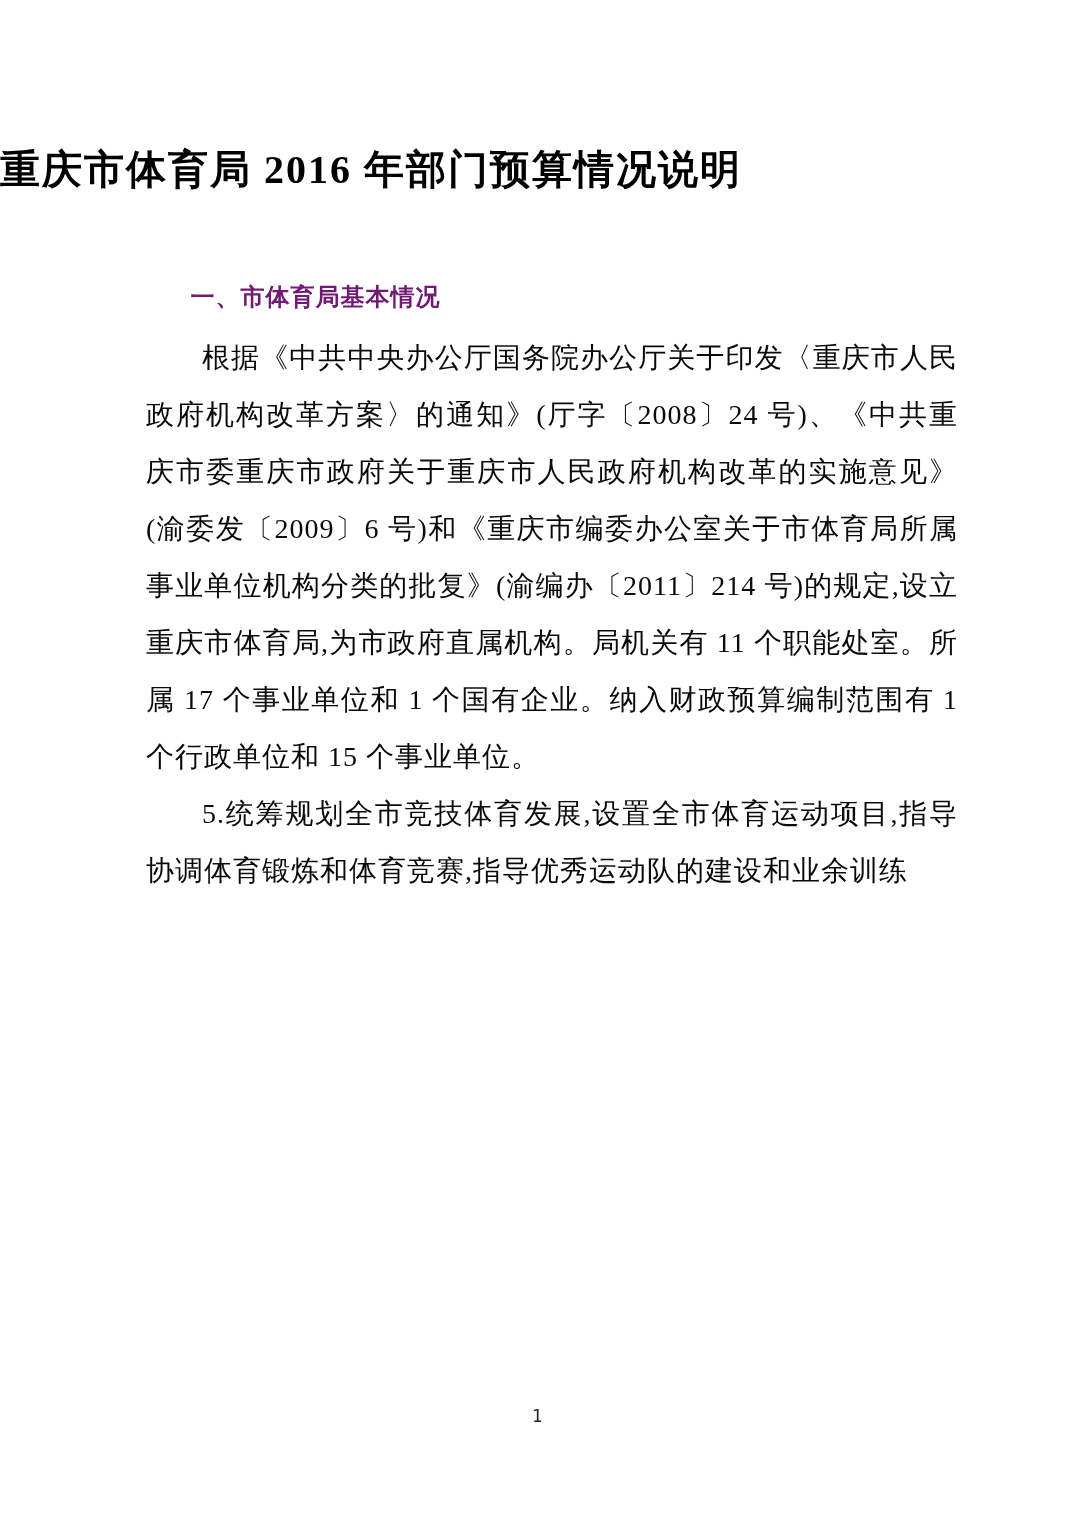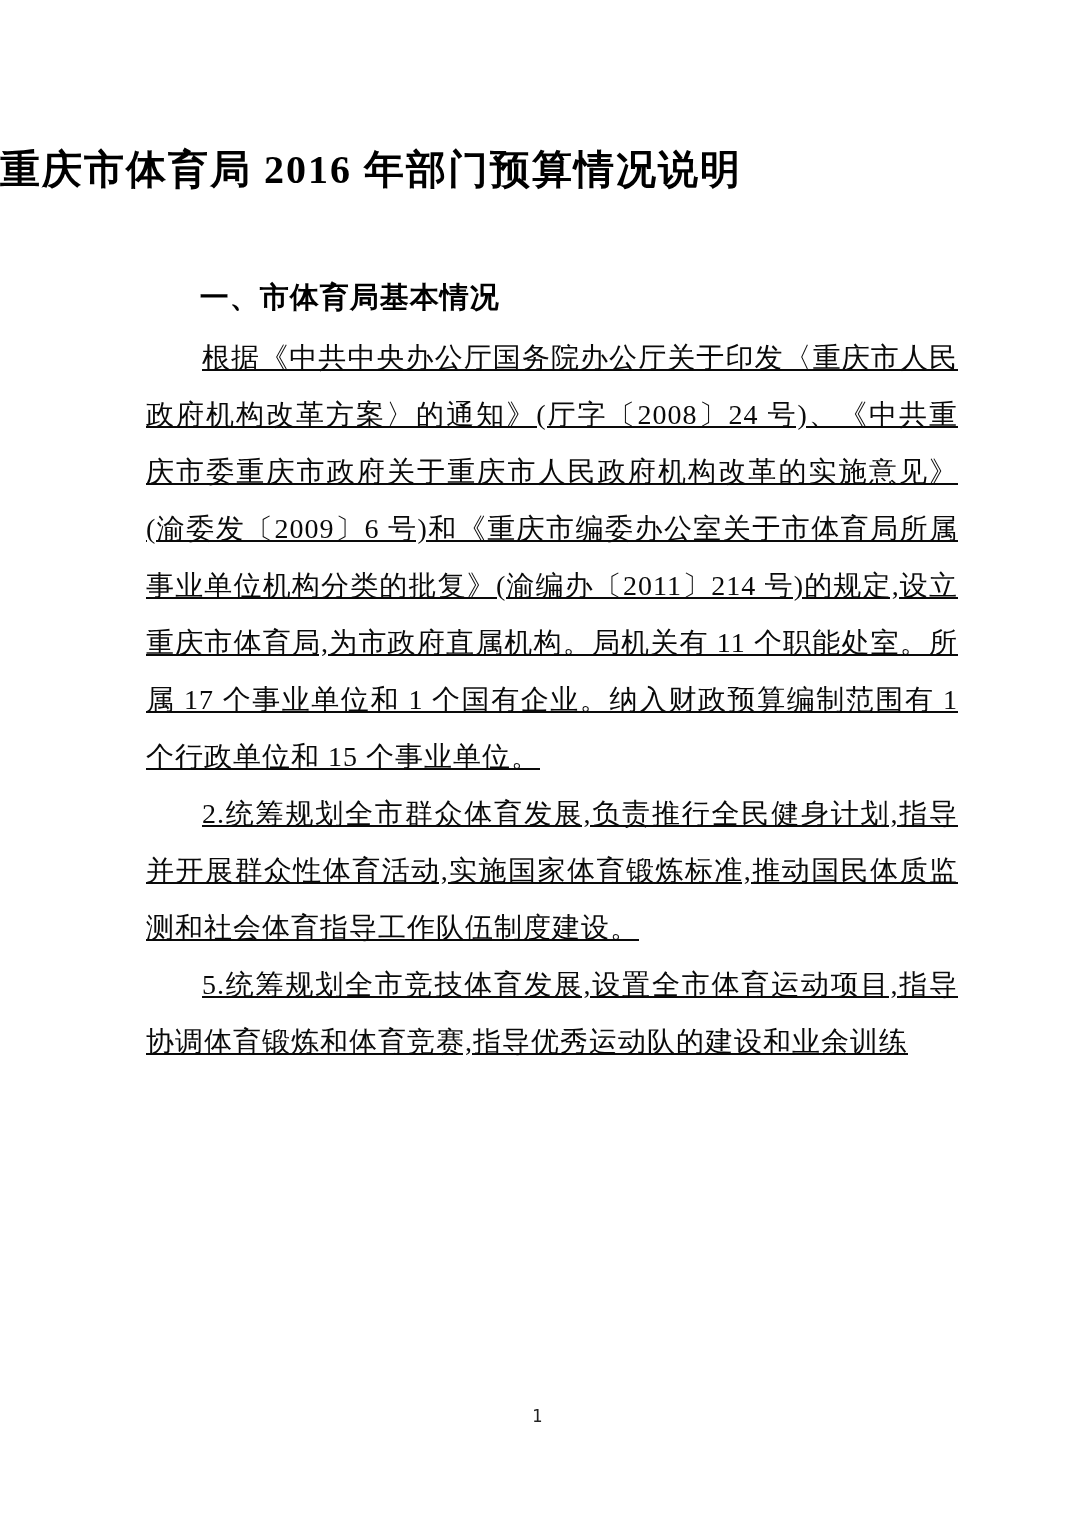--- a/index.html
+++ b/index.html
@@ -30,38 +30,37 @@
     white-space: nowrap;
   }
   .section-heading {
     position: absolute;
     top: 277px;
     left: 146px;
     width: 812px;
     margin: 0;
     font-family: "Liberation Sans", "DejaVu Sans", sans-serif;
     font-weight: bold;
-    font-size: 29px;
+    font-size: 24px;
     letter-spacing: 1px;
     line-height: 40px;
     text-indent: 1.85em;
-    color: #000000;
+    color: #701a75;
   }
   .body-text {
     position: absolute;
     top: 329px;
     left: 146px;
     width: 812px;
     font-family: "Liberation Serif", "DejaVu Serif", serif;
     font-size: 28px;
     line-height: 57px;
     letter-spacing: 1px;
     text-align: justify;
     color: #0a0a0a;
-    text-decoration: underline;
   }
   .body-text p {
     margin: 0;
     text-indent: 2em;
     text-justify: inter-ideograph;
   }
   .page-footer {
     position: absolute;
     top: 1406px;
     left: 0;
@@ -76,21 +75,20 @@
 <body>
 
 <div class="page">
 
   <h1 class="doc-title">重庆市体育局 2016 年部门预算情况说明</h1>
 
   <h2 class="section-heading">一、市体育局基本情况</h2>
 
   <div class="body-text">
     <p>根据《中共中央办公厅国务院办公厅关于印发〈重庆市人民政府机构改革方案〉的通知》(厅字〔2008〕24 号)、《中共重庆市委重庆市政府关于重庆市人民政府机构改革的实施意见》(渝委发〔2009〕6 号)和《重庆市编委办公室关于市体育局所属事业单位机构分类的批复》(渝编办〔2011〕214 号)的规定,设立重庆市体育局,为市政府直属机构。局机关有 11 个职能处室。所属 17 个事业单位和 1 个国有企业。纳入财政预算编制范围有 1 个行政单位和 15 个事业单位。</p>
-    <p>2.统筹规划全市群众体育发展,负责推行全民健身计划,指导并开展群众性体育活动,实施国家体育锻炼标准,推动国民体质监测和社会体育指导工作队伍制度建设。</p>
     <p>5.统筹规划全市竞技体育发展,设置全市体育运动项目,指导协调体育锻炼和体育竞赛,指导优秀运动队的建设和业余训练</p>
   </div>
 
   <div class="page-footer">
     <span>1</span>
   </div>
 
 </div>
 
 </body></html>

